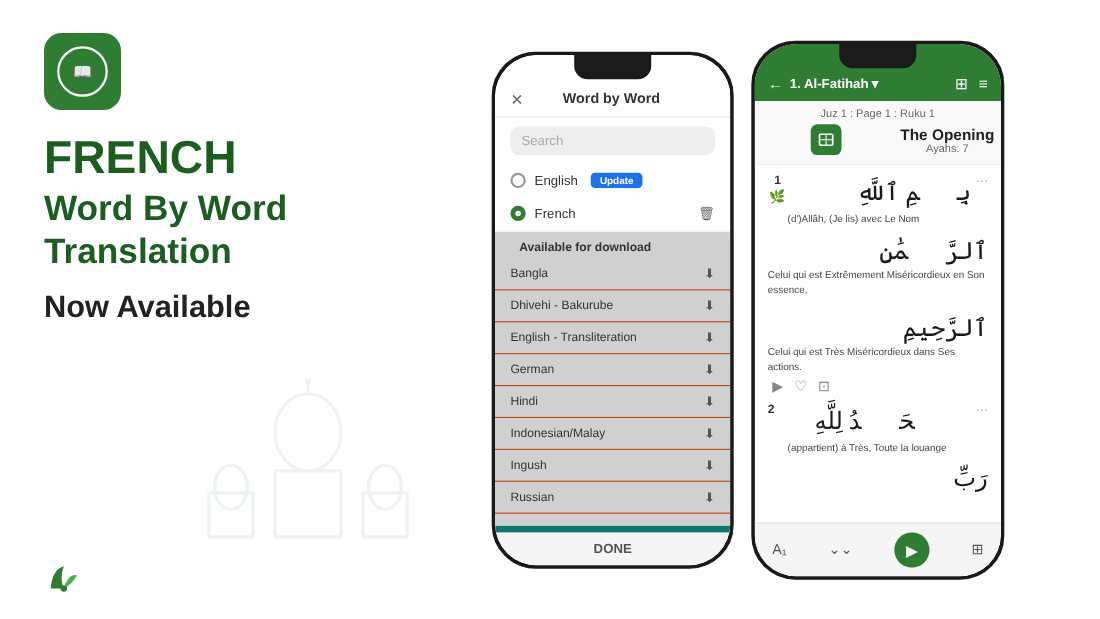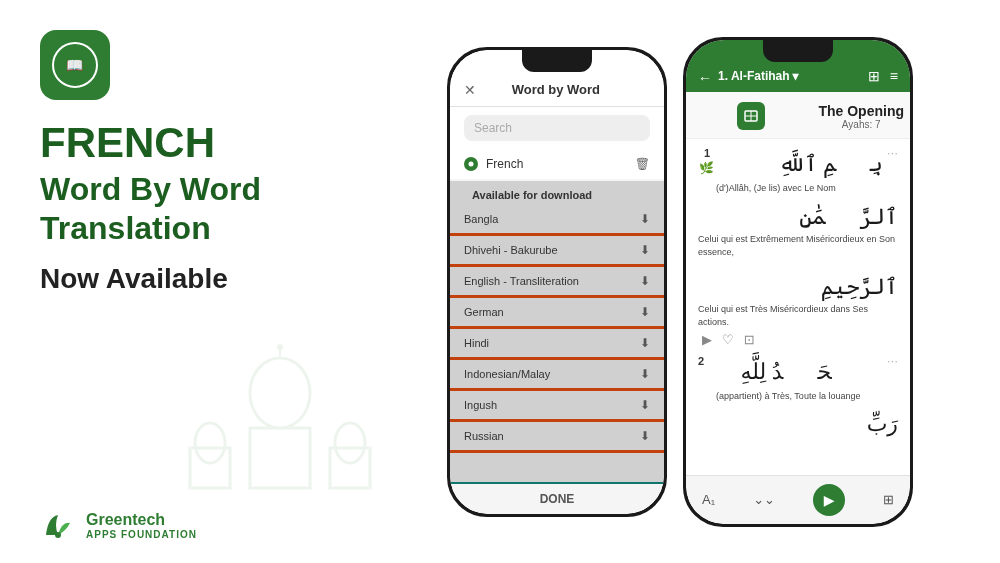--- a/index.html
+++ b/index.html
@@ -266,36 +266,36 @@
       padding: 8px 22px 4px;
     }
 
     .p1-avail-item {
       display: flex;
       align-items: center;
       justify-content: space-between;
       padding: 7px 14px;
       font-size: 11px;
       color: #333;
-      border-bottom: 3px solid #c2410c;
+      border-bottom: 1px solid #c2410c;
     }
 
     .p1-download-icon {
       color: #555;
       font-size: 12px;
     }
 
     .p1-done-bar {
       background: #f5f5f5;
       text-align: center;
       padding: 8px;
       font-size: 12px;
       font-weight: 600;
       color: #555;
-      border-top: 2px solid #0f766e;
+      border-top: 6px solid #0f766e;
     }
 
     
     .phone2 {
       width: 230px;
       height: 490px;
     }
 
     .phone2-screen {
       width: 100%;
@@ -437,44 +437,45 @@
       <div class="now-available">Now Available</div>
     </div>
   </div>
 
   <div class="branding">
     <svg class="branding-logo" viewBox="0 0 36 36">
       <path d="M6 28 Q8 10 18 8 Q14 18 18 28" fill="#2e7d32"></path>
       <path d="M18 28 Q22 14 30 16 Q26 24 18 28" fill="#4caf50"></path>
       <circle cx="18" cy="28" r="3" fill="#2e7d32"></circle>
     </svg>
-    <div class="branding-text">
-      <span class="branding-name">Greentech</span>
-      <span class="branding-sub">APPS FOUNDATION</span>
-    </div>
   </div>
 </div>
 
 <div class="phones-section">
 
   <div class="phone-frame phone1">
     <div class="phone1-screen">
 
       <div class="p1-header">
         <span class="p1-close">✕</span>
         <span class="p1-title">Word by Word</span>
         <span style="width:14px"></span>
       </div>
 
       <div class="p1-search">
         <div class="p1-search-box">Search</div>
       </div>
 
       <div class="p1-downloaded-section">
 
+        <div class="p1-lang-item">
+          <div class="p1-radio"></div>
+          <span>English</span>
+          <span class="p1-update-btn">Update</span>
+        </div>
 
         <div class="p1-lang-item">
           <div class="p1-radio selected"></div>
           <span>French</span>
           <span class="p1-delete-icon">🗑</span>
         </div>
       </div>
 
       <div class="p1-available-section">
         <div class="p1-avail-label">Available for download</div>
@@ -529,20 +530,21 @@
             <span>▾</span>
           </span>
         </div>
         <div class="p2-header-icons">
           <span>⊞</span>
           <span>≡</span>
         </div>
       </div>
 
       <div class="p2-meta">
+        <div class="p2-juz-info">Juz 1 : Page 1 : Ruku 1</div>
         <div style="display:flex;align-items:center;justify-content:center;gap:8px;margin-top:4px;">
           <div class="p2-surah-icon">
             <svg width="16" height="16" viewBox="0 0 16 16" fill="white">
               <rect x="2" y="3" width="12" height="10" rx="1" fill="none" stroke="white" stroke-width="1.5"></rect>
               <line x1="2" y1="8" x2="14" y2="8" stroke="white" stroke-width="1"></line>
               <line x1="8" y1="3" x2="8" y2="13" stroke="white" stroke-width="1"></line>
             </svg>
           </div>
           <div>
             <div class="p2-surah-name">The Opening</div>

